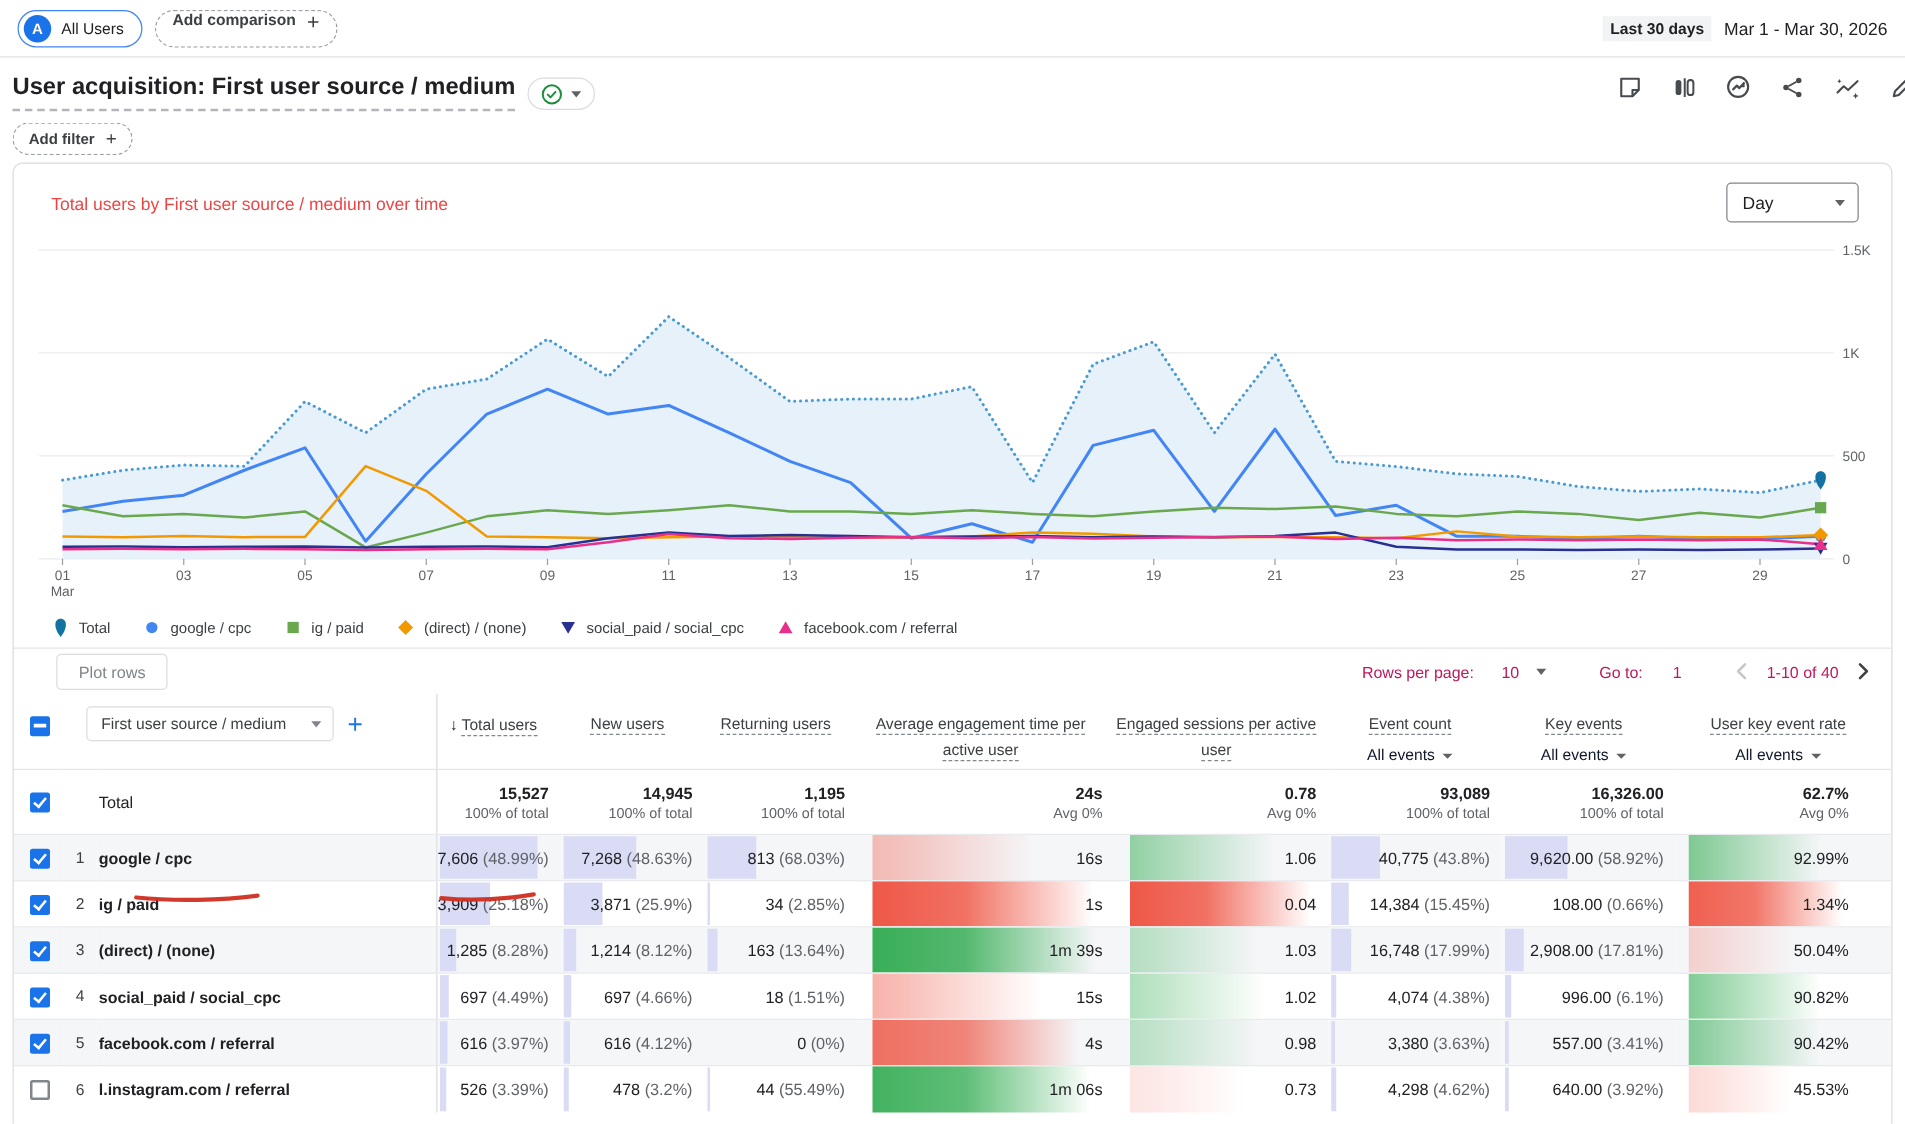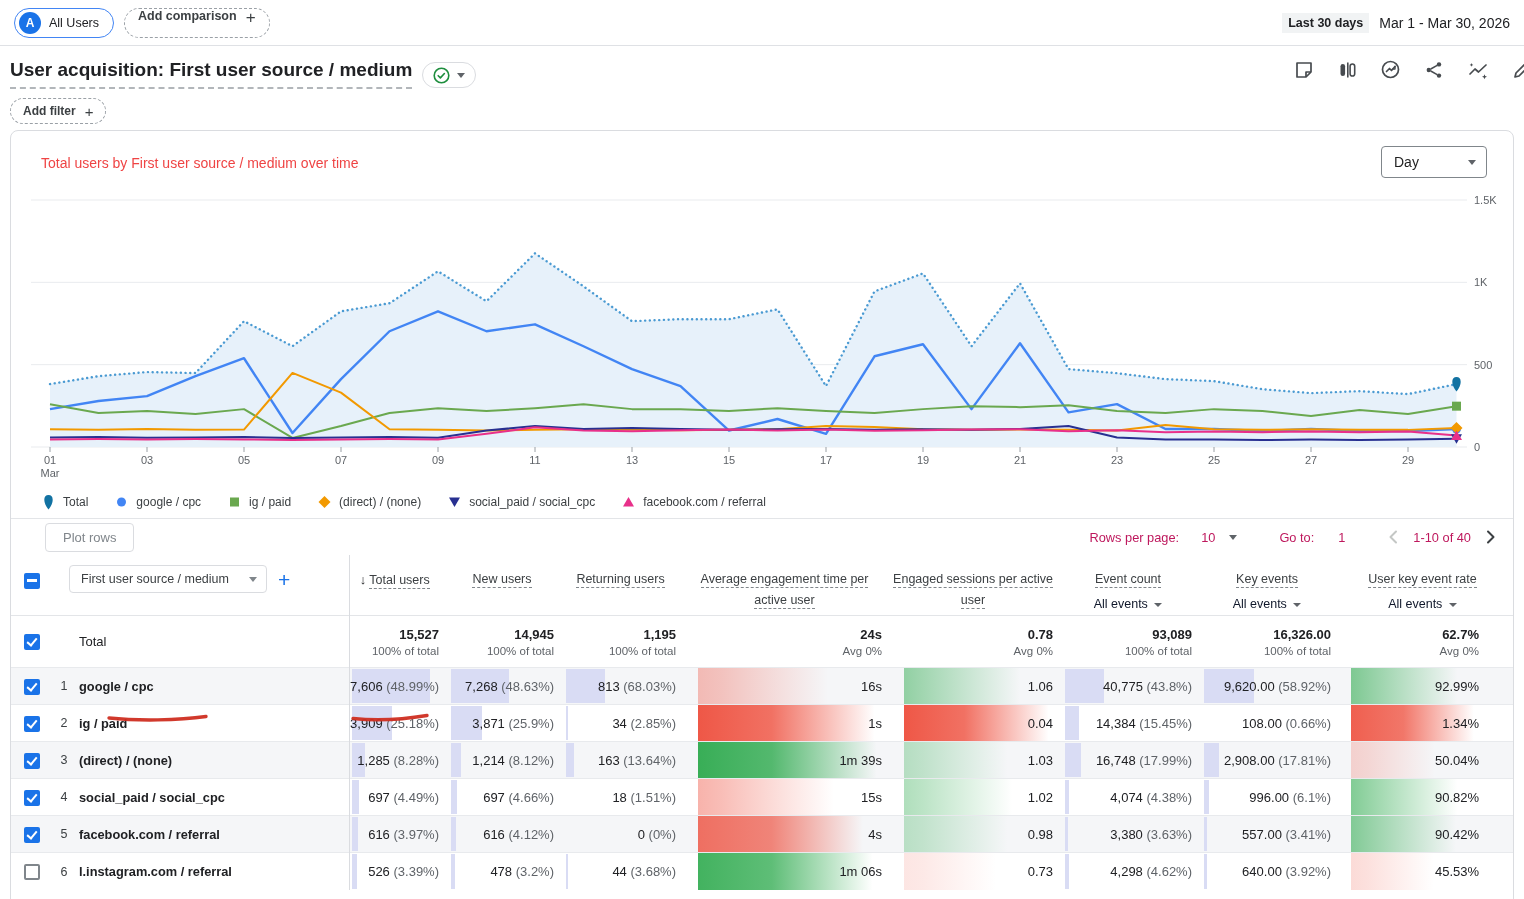--- a/index.html
+++ b/index.html
@@ -504,21 +504,21 @@
           <td class="heatc">
             <div class="heat rate" style="background:linear-gradient(90deg, rgba(46,170,78,0.58) 0%, rgba(46,170,78,0.49) 12%, rgba(46,170,78,0) 76%)">90.42%</div>
           </td>
         </tr>
         <tr class="">
     <td class="cbcell"><span class="cb off"></span></td>
     <td class="idx">6</td>
     <td class="vdiv namec">l.instagram.com / referral</td>
           <td class="num"><span class="bar" style="width:5px"></span><span class="val">526</span> <span class="pct">(3.39%)</span></td>
           <td class="num"><span class="bar" style="width:4px"></span><span class="val">478</span> <span class="pct">(3.2%)</span></td>
-          <td class="num"><span class="bar" style="width:2px"></span><span class="val">44</span> <span class="pct">(3.68%)</span></td>
+          <td class="num"><span class="bar" style="width:2px"></span><span class="val">44</span> <span class="pct">(55.49%)</span></td>
           <td class="heatc">
             <div class="heat" style="background:linear-gradient(90deg, rgba(46,170,78,0.9) 0%, rgba(46,170,78,0.77) 38%, rgba(46,170,78,0) 90%)">1m 06s</div>
           </td>
           <td class="heatc">
             <div class="heat" style="background:linear-gradient(90deg, rgba(237,73,55,0.14) 0%, rgba(237,73,55,0.12) 12%, rgba(237,73,55,0) 58%)">0.73</div>
           </td>
           <td class="num"><span class="bar" style="width:4px"></span><span class="val">4,298</span> <span class="pct">(4.62%)</span></td>
           <td class="num"><span class="bar" style="width:3px"></span><span class="val">640.00</span> <span class="pct">(3.92%)</span></td>
           <td class="heatc">
             <div class="heat rate" style="background:linear-gradient(90deg, rgba(237,73,55,0.2) 0%, rgba(237,73,55,0.17) 12%, rgba(237,73,55,0) 60%)">45.53%</div>

